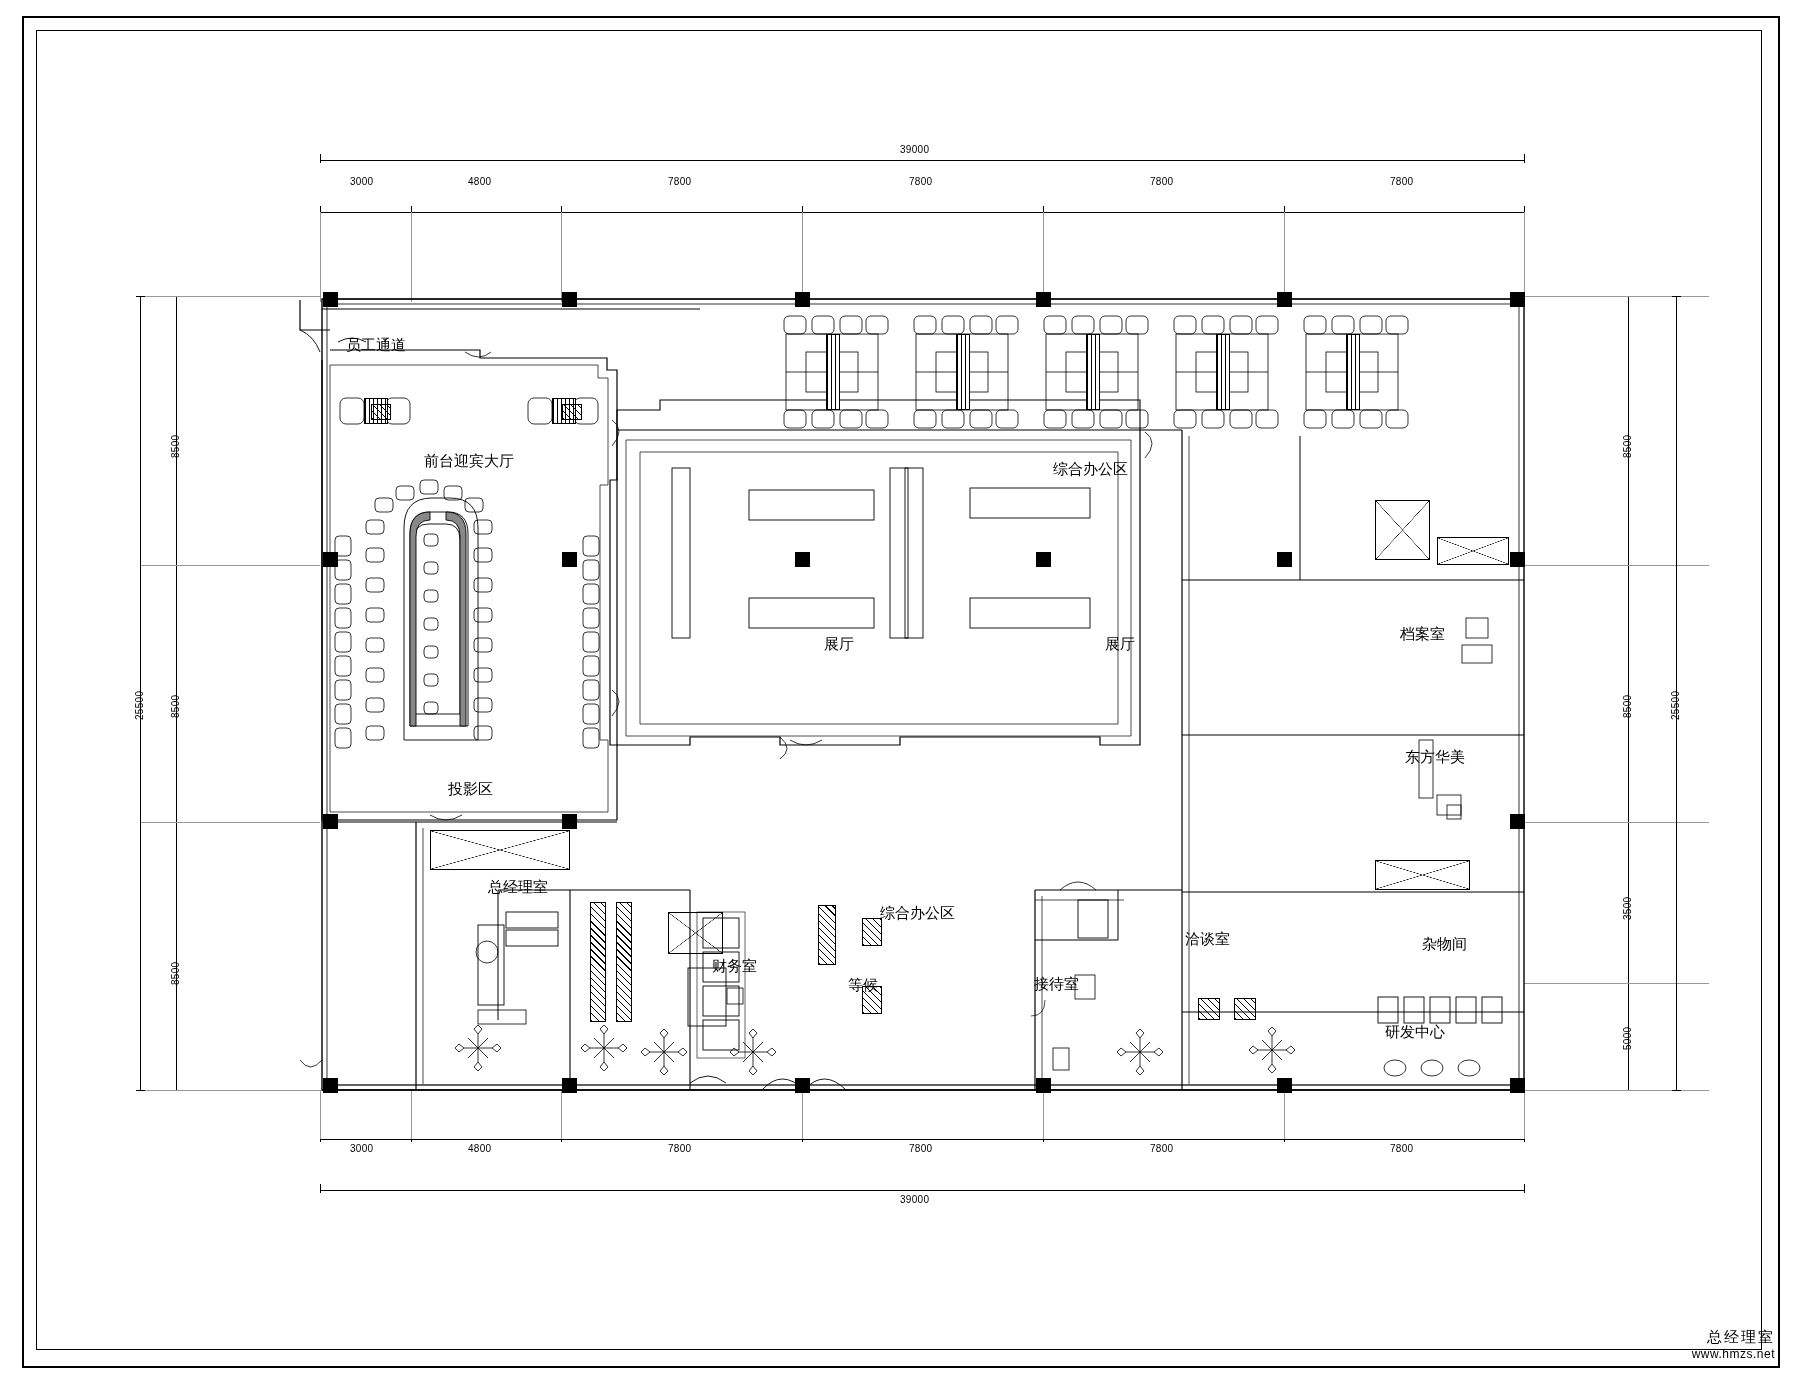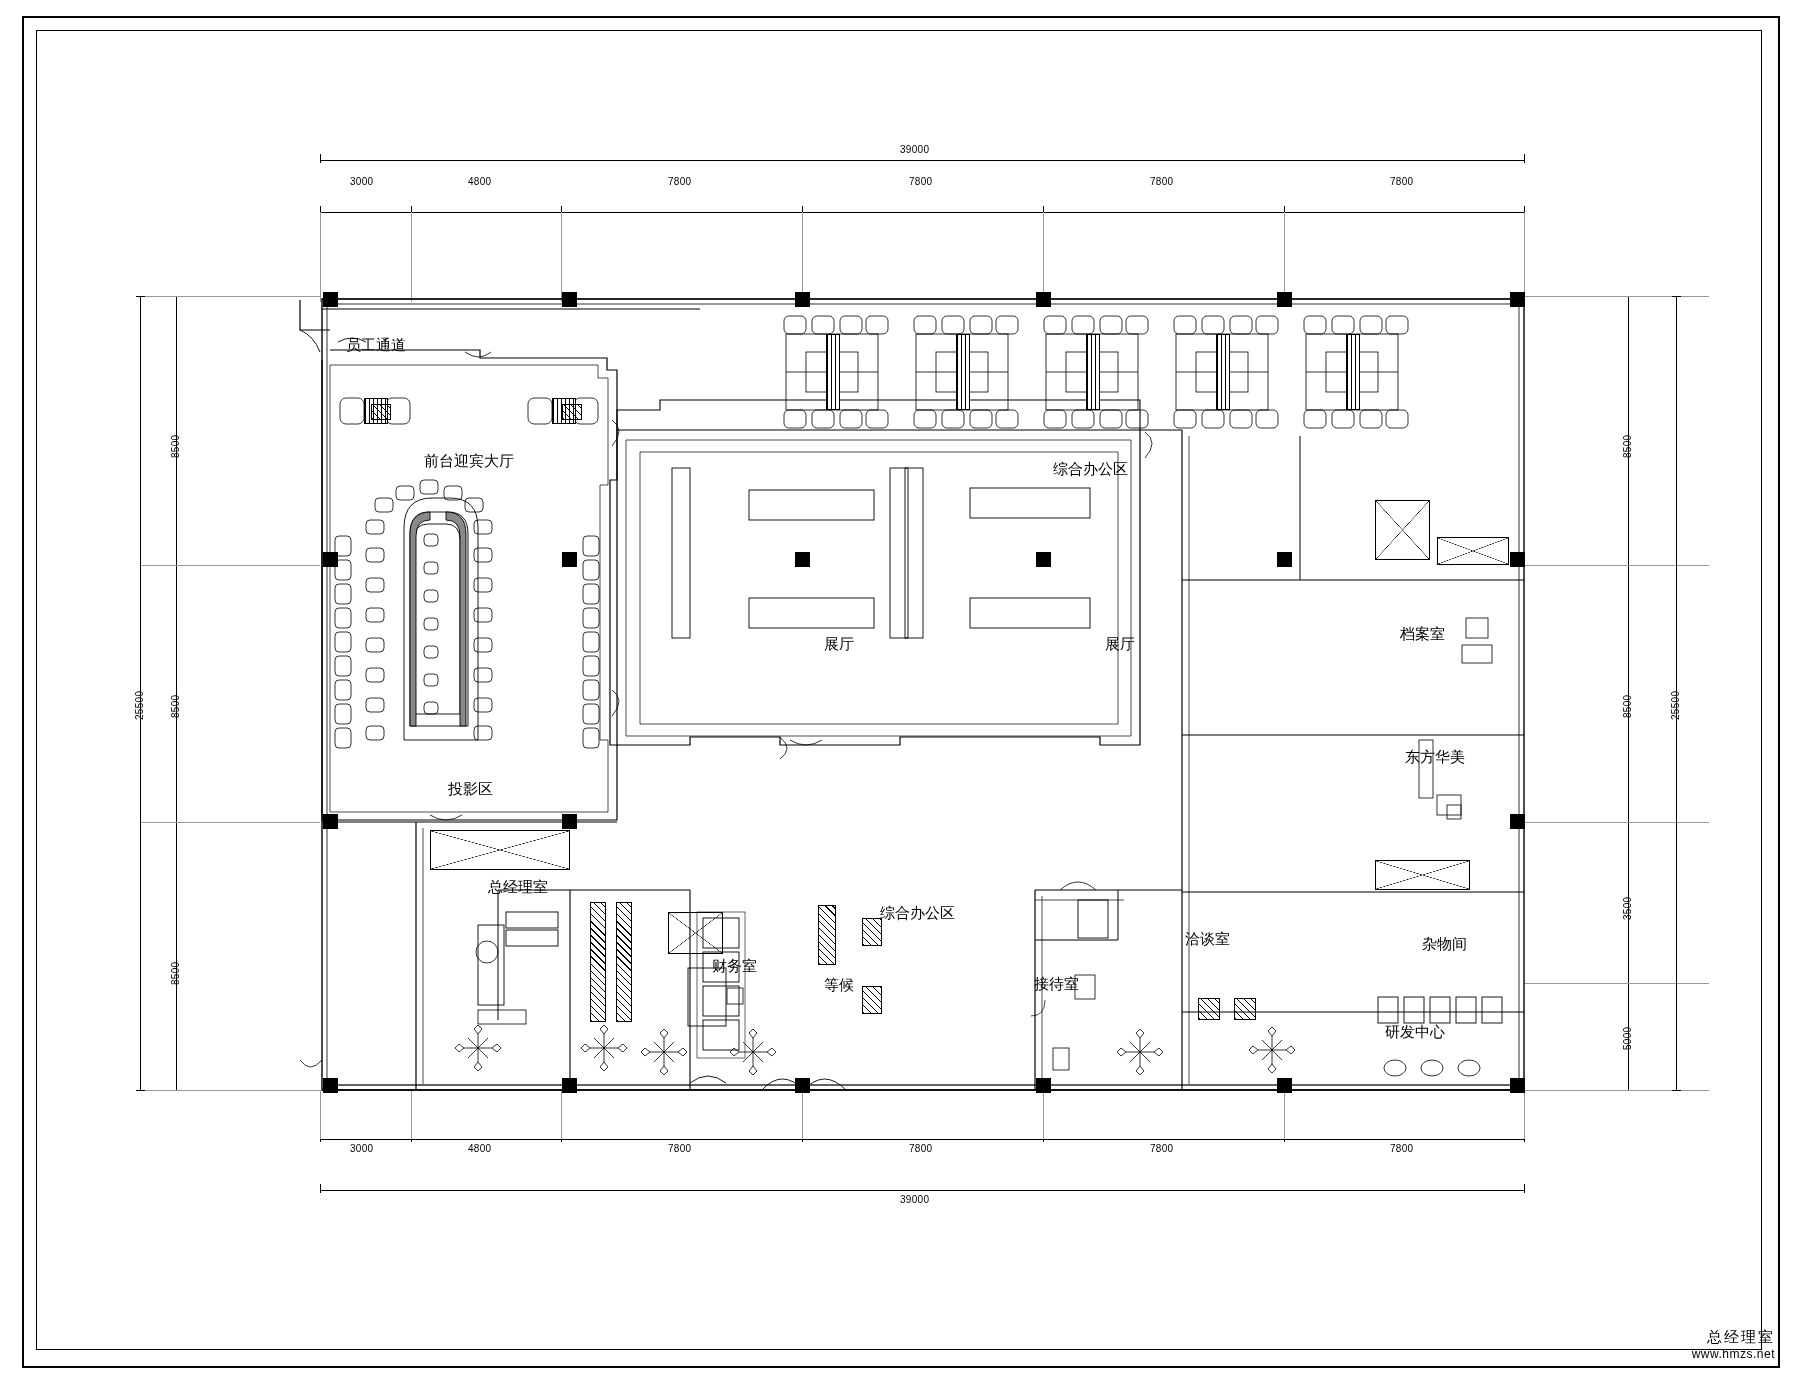--- a/index.html
+++ b/index.html
@@ -500,21 +500,21 @@
   <div class="lbl" style="left:448px;top:780px;">投影区</div>
   <div class="lbl" style="left:1045px;top:460px;margin-left:8px;">综合办公区</div>
   <div class="lbl" style="left:824px;top:635px;">展厅</div>
   <div class="lbl" style="left:1105px;top:635px;">展厅</div>
   <div class="lbl" style="left:1400px;top:625px;">档案室</div>
   <div class="lbl" style="left:1405px;top:748px;">东方华美</div>
   <div class="lbl" style="left:1422px;top:935px;">杂物间</div>
   <div class="lbl" style="left:1385px;top:1023px;">研发中心</div>
   <div class="lbl" style="left:488px;top:878px;">总经理室</div>
   <div class="lbl" style="left:712px;top:957px;">财务室</div>
-  <div class="lbl" style="left:824px;top:976px;">等候</div>
+  <div class="lbl" style="left:848px;top:976px;">等候</div>
   <div class="lbl" style="left:880px;top:904px;">综合办公区</div>
   <div class="lbl" style="left:1034px;top:975px;">接待室</div>
   <div class="lbl" style="left:1185px;top:930px;">洽谈室</div>
 
   <div class="watermark">
     <div class="cn">总经理室</div>
     <div class="url">www.hmzs.net</div>
   </div>
 
 </div>

